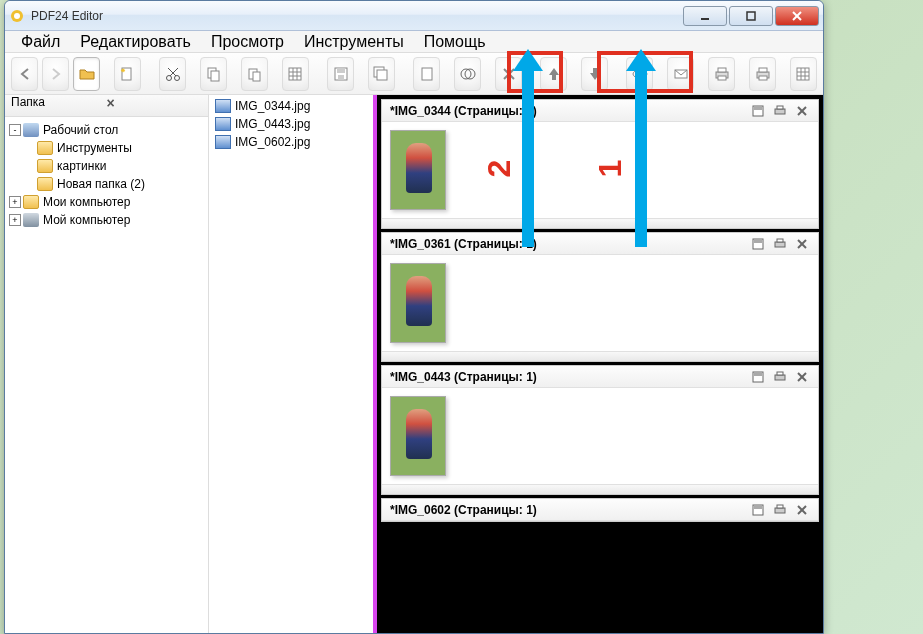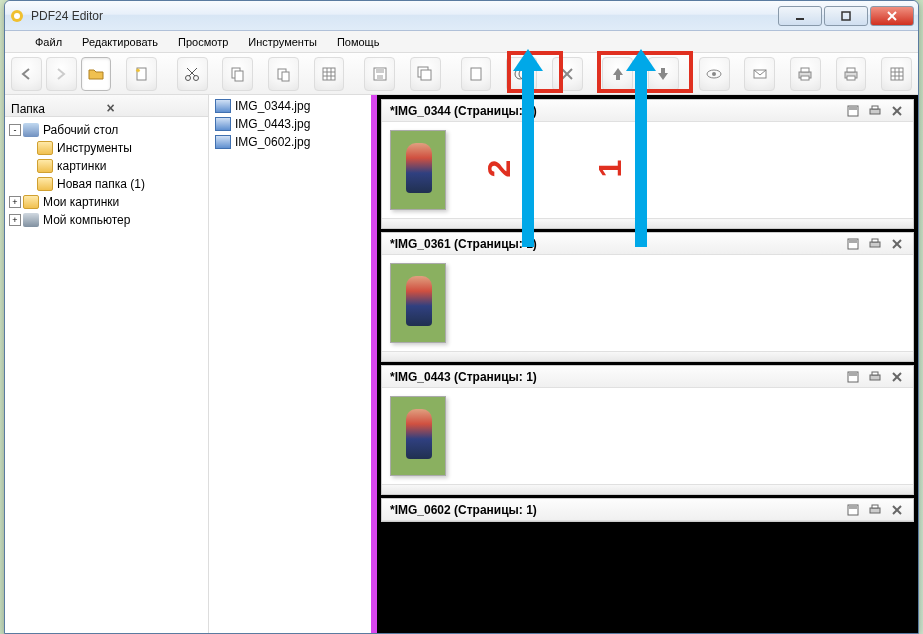--- a/index.html
+++ b/index.html
@@ -1,57 +1,57 @@
 <!DOCTYPE html>
 <html><head>
 <meta charset="utf-8">
 <style>
 * { box-sizing: border-box; margin: 0; padding: 0; font-family: Tahoma, Arial, sans-serif; }
 body { background: linear-gradient(135deg, #d4e8c8 0%, #c8e0c0 50%, #d0e8d0 100%); width: 923px; height: 634px; overflow: hidden; position: relative; }
 
-.window { position: absolute; left: 4px; top: 0; width: 915px; height: 634px; background: #fff; border: 1px solid #5a7ba0; border-radius: 6px 6px 0 0; box-shadow: 0 2px 10px rgba(0,0,0,0.3); }
+.window { position: absolute; left: 4px; top: 0; width: 820px; height: 634px; background: #fff; border: 1px solid #5a7ba0; border-radius: 6px 6px 0 0; box-shadow: 0 2px 10px rgba(0,0,0,0.3); }
 
 .titlebar { height: 30px; background: linear-gradient(180deg, #f8fbfe 0%, #e8f0fa 45%, #d8e6f5 50%, #e0ecf8 100%); border-bottom: 1px solid #b0c0d8; display: flex; align-items: center; padding: 0 4px; border-radius: 6px 6px 0 0; }
 .titlebar-icon { width: 16px; height: 16px; margin-right: 6px; }
 .titlebar-title { font-size: 12px; color: #333; flex: 1; }
 .win-controls { display: flex; gap: 2px; }
 .win-btn { width: 44px; height: 20px; border: 1px solid #8899aa; border-radius: 3px; display: flex; align-items: center; justify-content: center; font-size: 11px; }
 .win-min { background: linear-gradient(180deg,#f0f5fa,#d0dff0); }
 .win-max { background: linear-gradient(180deg,#f0f5fa,#d0dff0); }
 .win-close { background: linear-gradient(180deg,#f09080,#d03020); color:#fff; font-weight:bold; }
 
-.menubar { height: 22px; background: #f5f5f5; border-bottom: 1px solid #ddd; display: flex; align-items: center; padding: 0 20px; font-size: 11px; }
+.menubar { height: 22px; background: #f5f5f5; border-bottom: 1px solid #ddd; display: flex; align-items: center; padding: 0 6px; font-size: 16px; }
 .menu-item { padding: 2px 10px; cursor: default; }
 
 .toolbar { height: 42px; background: linear-gradient(180deg,#fefefe,#f2f2f2); border-bottom: 1px solid #ddd; display: flex; align-items: center; padding: 0 6px; gap: 4px; position: relative; }
 .tb-btn { width: 36px; height: 34px; background: radial-gradient(circle at 50% 30%, #fff 0%, #f5f5f5 60%, #e8e8e8 100%); border: 1px solid #ddd; border-radius: 4px; display: flex; align-items: center; justify-content: center; }
 .tb-btn.active { background: #fff; border: 1px solid #bbb; box-shadow: inset 0 1px 3px rgba(0,0,0,0.1); }
 .tb-sep { width: 8px; }
 .tb-gap { width: 14px; }
 
 .red-box1 { position: absolute; left: 502px; top: -2px; width: 56px; height: 42px; border: 4px solid #e03020; pointer-events: none; z-index: 10; }
 .red-box2 { position: absolute; left: 592px; top: -2px; width: 96px; height: 42px; border: 4px solid #e03020; pointer-events: none; z-index: 10; }
 
 .body-area { display: flex; height: calc(100% - 94px); }
 
 .folder-panel { width: 204px; border-right: 1px solid #ddd; display: flex; flex-direction: column; }
-.folder-header { height: 22px; background: linear-gradient(180deg,#fafafa,#eee); border-bottom: 1px solid #ddd; display: flex; align-items: flex-end; padding: 0 6px; font-size: 12px; }
+.folder-header { height: 22px; background: linear-gradient(180deg,#fafafa,#eee); border-bottom: 1px solid #ddd; display: flex; align-items: flex-start; padding: 0 6px; font-size: 12px; }
 .folder-header span { flex: 1; }
 .folder-close { font-size: 14px; font-weight: bold; color: #555; }
 .tree { padding: 4px 2px; font-size: 12px; }
 .tree-row { display: flex; align-items: center; height: 18px; padding-left: 2px; white-space: nowrap; }
 .tree-toggle { width: 12px; height: 12px; border: 1px solid #888; font-size: 9px; line-height: 10px; text-align: center; margin-right: 2px; flex-shrink: 0; }
 .tree-spacer { width: 14px; flex-shrink: 0; }
 .tree-icon { width: 16px; height: 14px; margin-right: 4px; flex-shrink: 0; }
 .folder-icon { background: linear-gradient(180deg,#ffe9a8,#f0c050); border-radius: 2px; border: 1px solid #d0a030; }
 .desktop-icon { background: linear-gradient(180deg,#c0d8f0,#7090c0); border-radius: 2px; }
 .star-icon { background: #f0c030; border-radius: 50%; }
 .comp-icon { background: linear-gradient(180deg,#d0d8e0,#8090a0); border-radius: 2px; }
 
-.filelist-panel { width: 168px; border-right: 6px solid #d946ef; padding: 2px; font-size: 12px; }
+.filelist-panel { width: 168px; border-right: 4px solid #d946ef; padding: 2px; font-size: 12px; }
 .file-row { display: flex; align-items: center; height: 18px; padding: 0 4px; }
 .file-icon { width: 16px; height: 14px; background: linear-gradient(180deg,#d0e0f5,#6090d0); border: 1px solid #4070b0; margin-right: 4px; flex-shrink: 0; }
 
 .main-panel { flex: 1; background: #000; padding: 4px 4px 4px 4px; overflow-y: hidden; position: relative; display: flex; flex-direction: column; gap: 3px; }
 
 .doc-card { background: #fff; border: 1px solid #ccc; }
 .doc-header { height: 22px; background: linear-gradient(180deg,#fdfdfd,#f0f0f0); border-bottom: 1px solid #e0e0e0; display: flex; align-items: center; padding: 0 8px; font-size: 12px; font-weight: bold; }
 .doc-header-title { flex: 1; }
 .doc-header-btns { display: flex; gap: 6px; }
 .doc-hdr-btn { width: 16px; height: 16px; display: flex; align-items: center; justify-content: center; }
@@ -279,26 +279,26 @@
           <div class="tree-row">
             <span class="tree-spacer"></span>
             <span class="tree-spacer"></span>
             <span class="tree-icon folder-icon"></span>
             <span>картинки</span>
           </div>
           <div class="tree-row">
             <span class="tree-spacer"></span>
             <span class="tree-spacer"></span>
             <span class="tree-icon folder-icon"></span>
-            <span>Новая папка (1)</span>
+            <span>Новая папка (2)</span>
           </div>
           <div class="tree-row">
             <span class="tree-toggle">+</span>
             <span class="tree-icon folder-icon"></span>
-            <span>Мои картинки</span>
+            <span>Мои компьютер</span>
           </div>
           <div class="tree-row">
             <span class="tree-toggle">+</span>
             <span class="tree-icon comp-icon"></span>
             <span>Мой компьютер</span>
           </div>
         </div>
     </div>
 
     <div class="filelist-panel" id="filelist">

